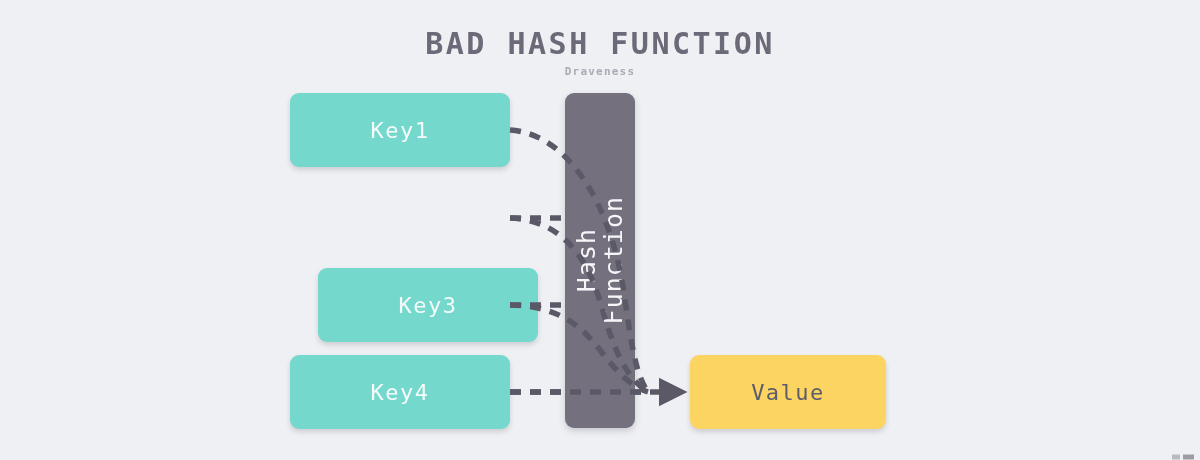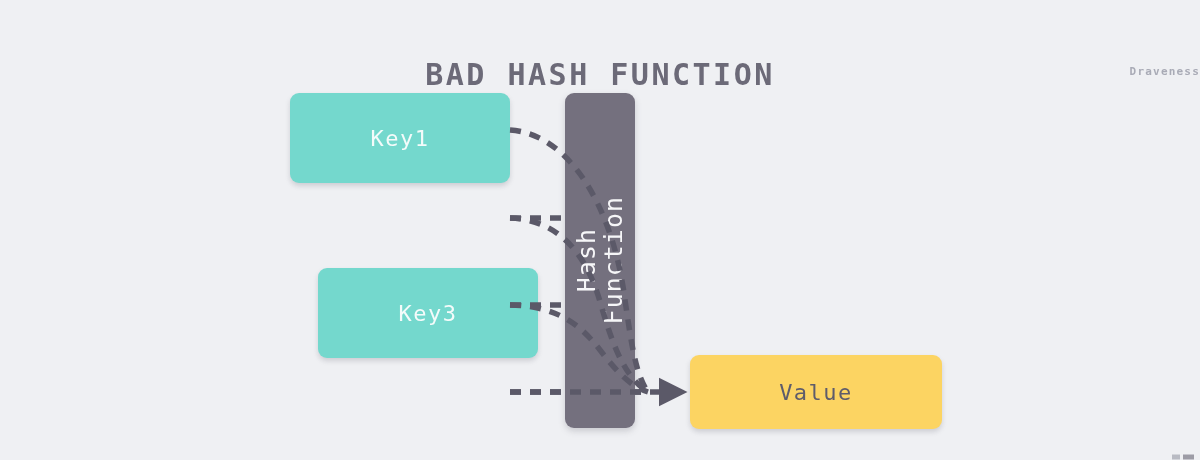--- a/index.html
+++ b/index.html
@@ -26,28 +26,27 @@
     left: 0;
     top: 26px;
     width: 1200px;
     text-align: center;
     font-family: "DejaVu Sans Mono", monospace;
     font-size: 30px;
     font-weight: bold;
     letter-spacing: 2.5px;
     color: #6c6a78;
     white-space: pre;
-    margin-top: 31px;
   }
   .subtitle {
     position: absolute;
     left: 0;
     top: 65px;
     width: 1200px;
-    text-align: right;
+    text-align: center;
     font-family: "DejaVu Sans Mono", monospace;
     font-size: 11px;
     font-weight: bold;
     letter-spacing: 1.2px;
     color: #a9abb6;
   }
 
   
   .node {
     position: absolute;
@@ -61,29 +60,29 @@
   .node-label {
     font-family: "DejaVu Sans Mono", monospace;
     font-size: 22px;
     letter-spacing: 1.5px;
     white-space: pre;
   }
 
   .key-node {
     background: #74d8cd;
     width: 220px;
-    height: 90px;
+    height: 74px;
   }
   .key-node .node-label {
     color: #f4fbfa;
   }
 
   .value-node {
     background: #fcd462;
-    width: 252px;
+    width: 196px;
     height: 74px;
     left: 690px;
     top: 355px;
   }
   .value-node .node-label {
     color: #5e5c6b;
   }
 
   
   .hash-column {
@@ -170,20 +169,23 @@
     <line class="edge" x1="510" y1="305" x2="600" y2="305"></line>
     <line class="edge" x1="510" y1="392" x2="648" y2="392"></line>
   </svg>
 
   <div class="node key-node" style="left:290px; top:93px;">
     <span class="node-label">Key1</span>
   </div>
   <div class="node key-node" style="left:290px; top:268px;margin-left:28px;">
     <span class="node-label">Key3</span>
   </div>
+  <div class="node key-node" style="left:290px; top:355px;">
+    <span class="node-label">Key4</span>
+  </div>
 
   <div class="hash-column">
     <div class="hash-text-wrap">
       <span class="hash-line">Hash</span>
       <span class="hash-line">Function</span>
     </div>
   </div>
 
   <div class="node value-node">
     <span class="node-label">Value</span>

